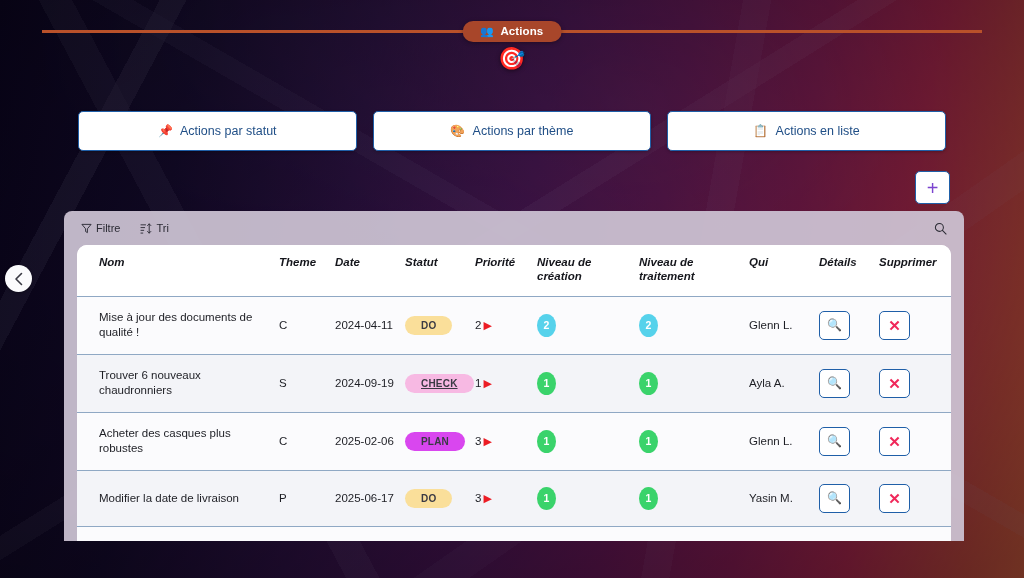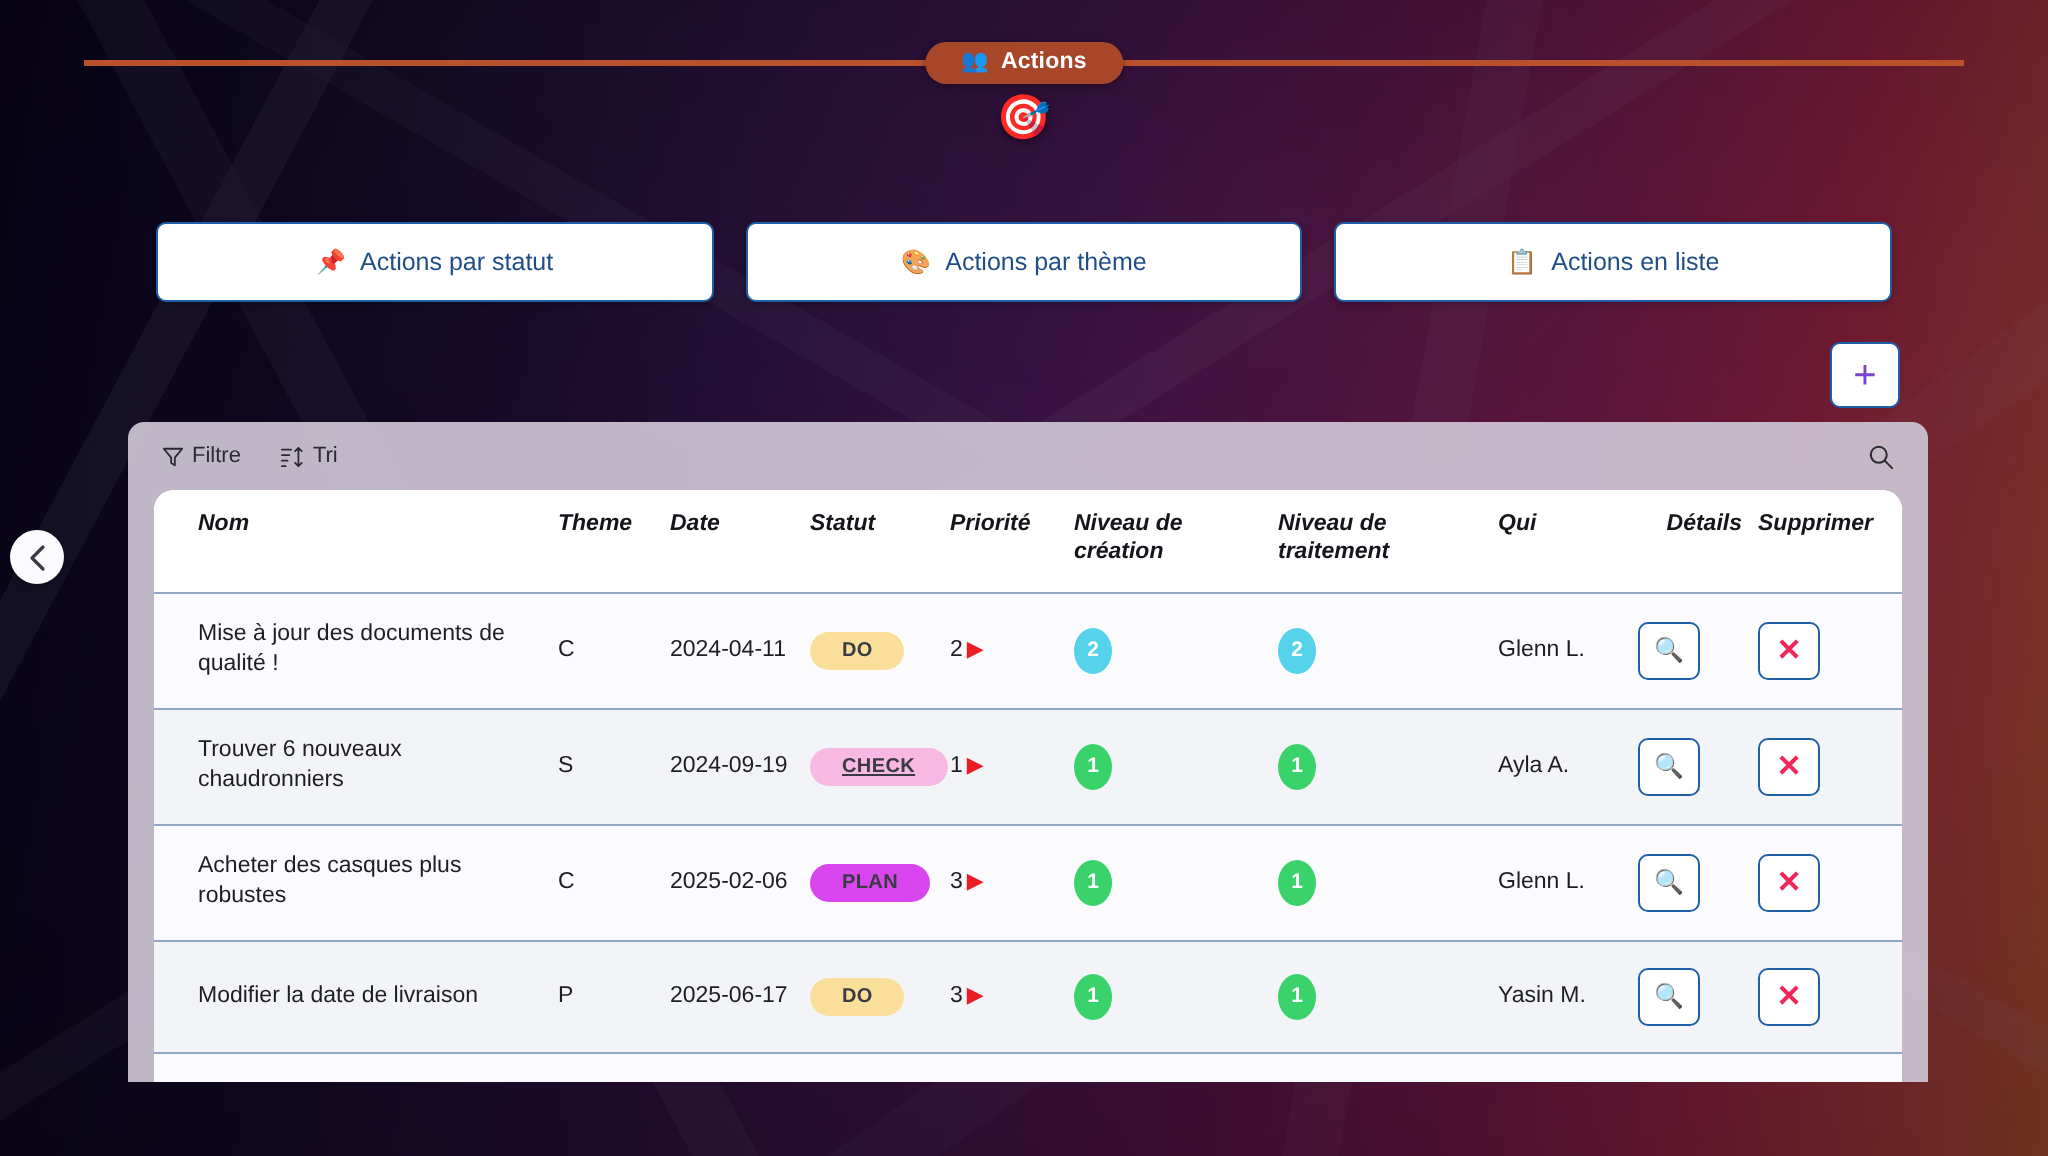--- a/index.html
+++ b/index.html
@@ -231,21 +231,21 @@
 
   
   .c-nom      { width: 198px; }
   .c-theme    { width: 56px; }
   .c-date     { width: 70px; }
   .c-statut   { width: 70px; margin-left: 44px; }
   .c-priorite { width: 62px; }
   .c-nivcrea  { width: 102px; }
   .c-nivtrai  { width: 110px; }
   .c-qui      { width: 70px; }
-  .c-details  { width: 60px; text-align: right; }
+  .c-details  { width: 60px; }
   .c-supp     { width: 78px; }
 
   
   .status-badge {
     display: inline-block;
     padding: 3px 16px;
     border-radius: 11px;
     font-size: 10px;
     font-weight: 700;
     color: #3a3a44;

